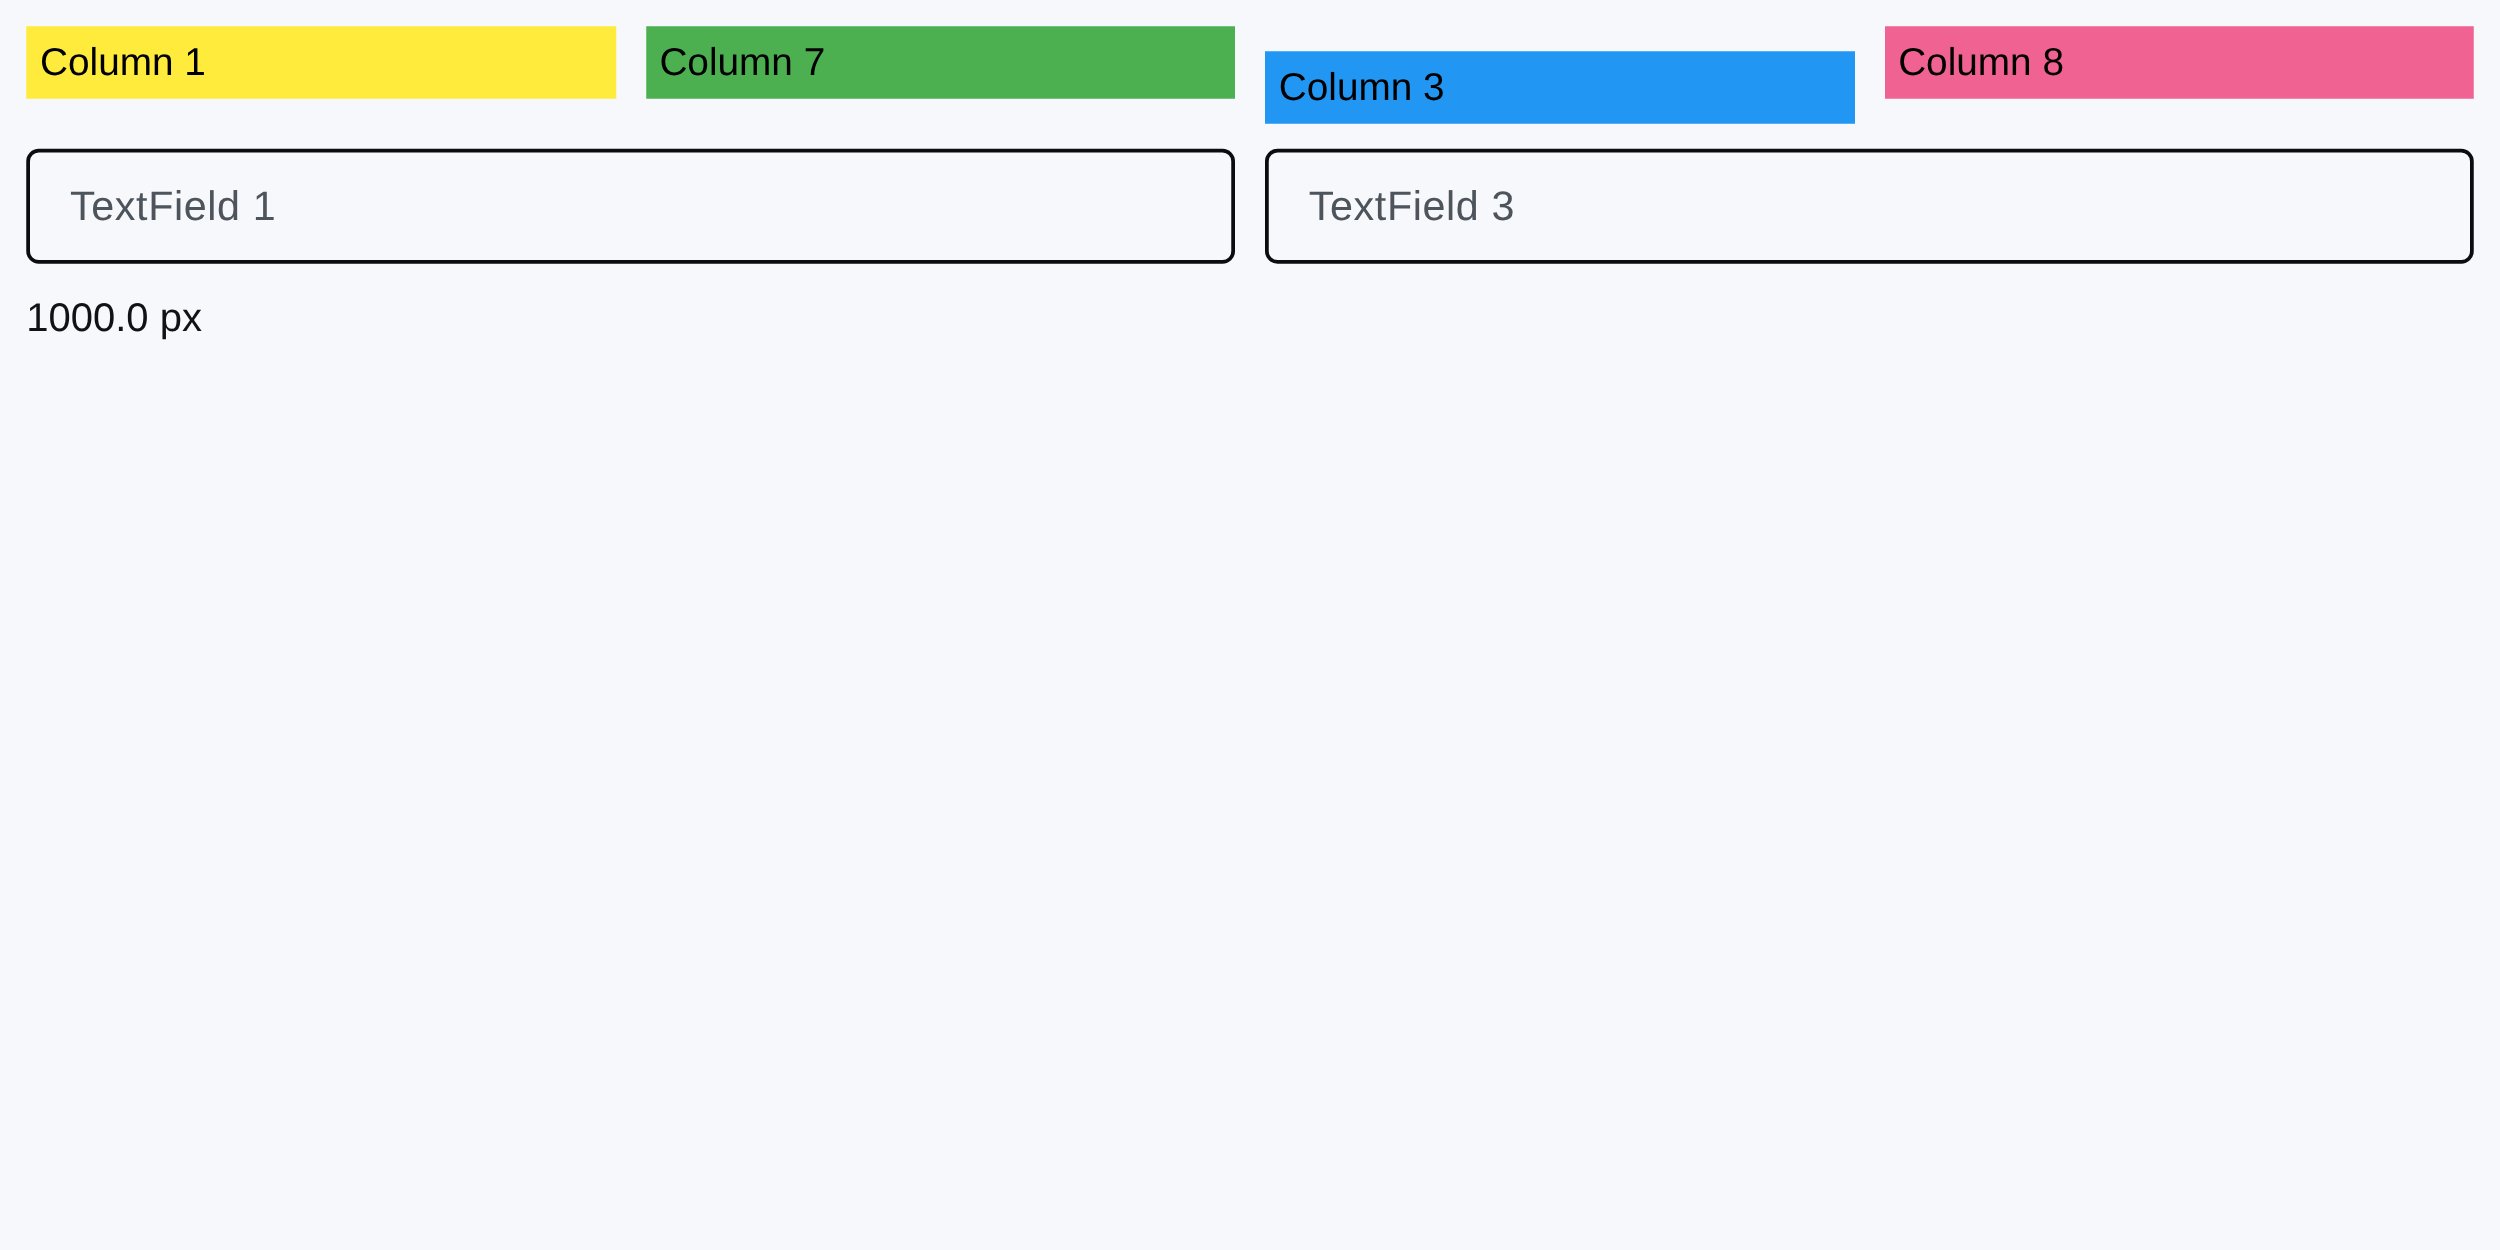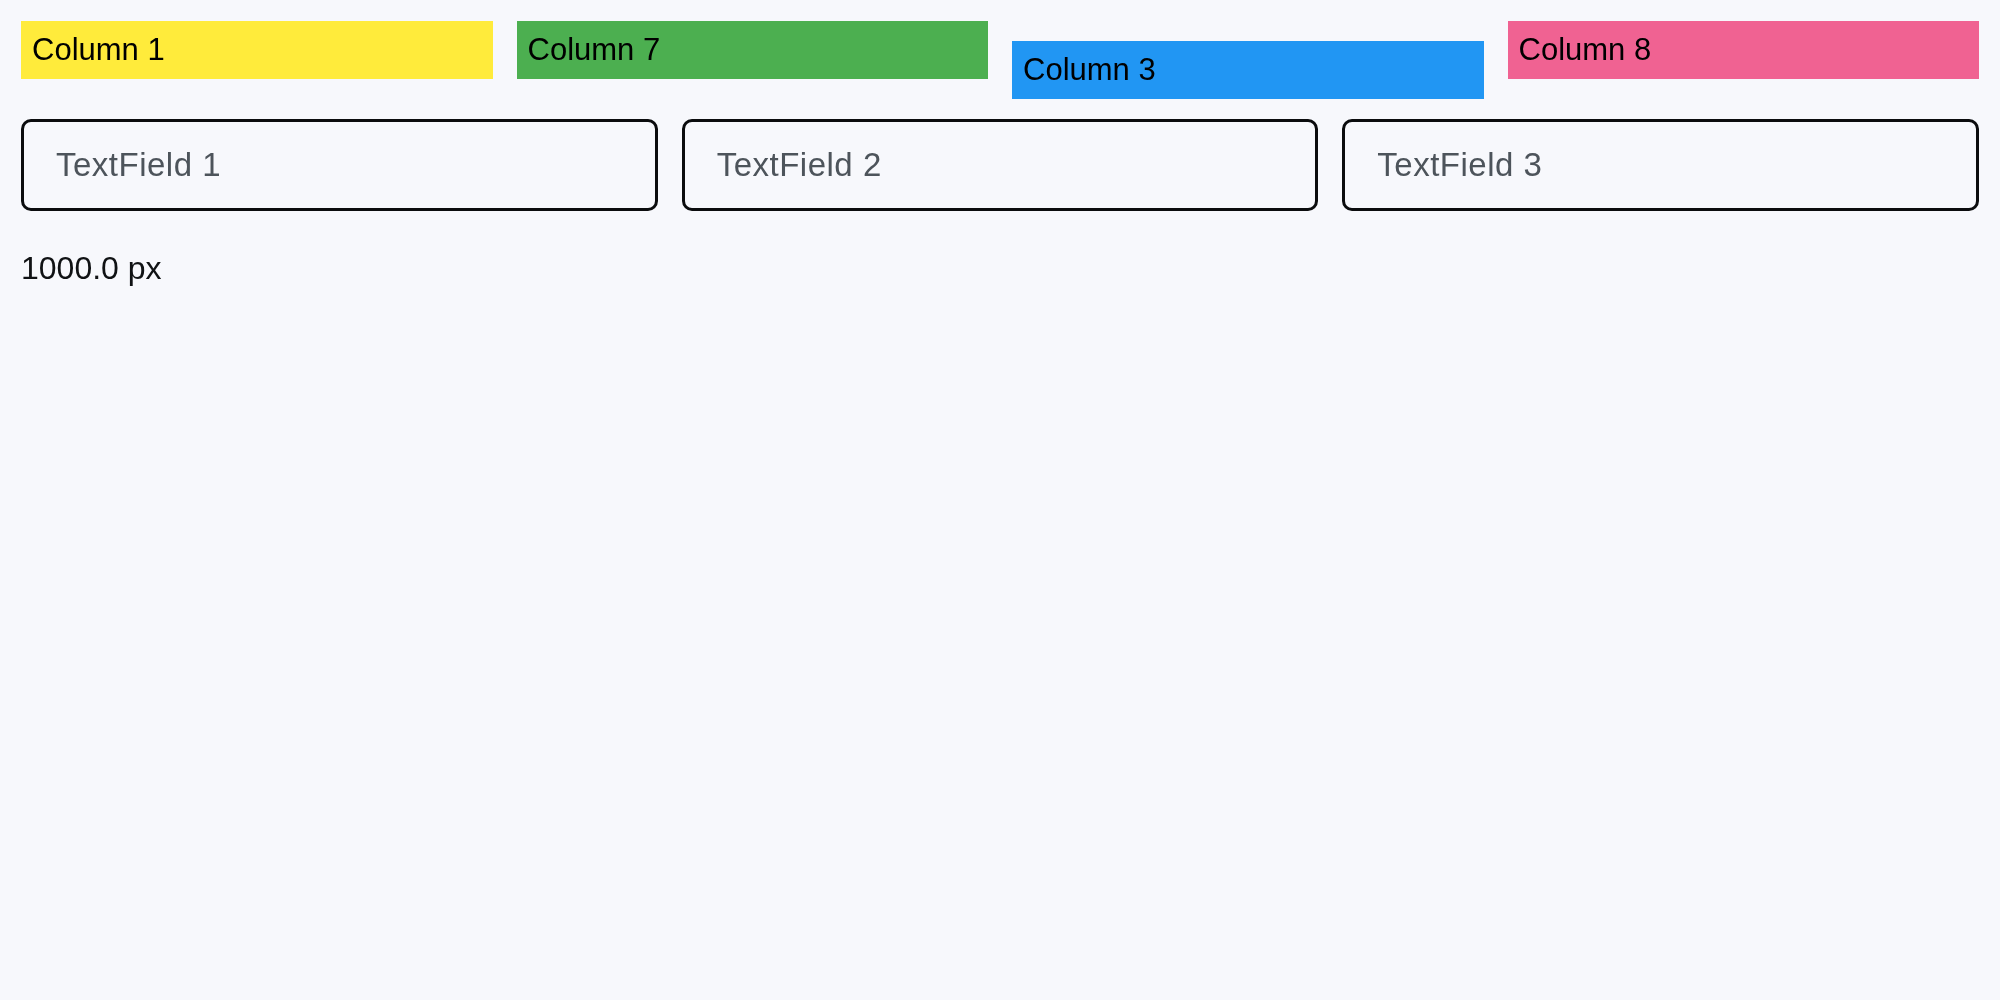--- a/index.html
+++ b/index.html
@@ -33,21 +33,21 @@
     padding: 0 20px 0 32px;
     font-family: "Liberation Sans", sans-serif;
     font-size: 33px;
     letter-spacing: 0.5px;
     color: #2d3338;
     outline: none;
   }
   .text-field::placeholder { color: #4d545b; opacity: 1; }
 
   .size-label {
-    margin-top: 39px;
+    margin-top: 25px;
     font-size: 32px;
     color: #101214;
   }
 </style>
 </head>
 <body style="background-color: rgb(247, 248, 252);">
 
 <div class="stage">
 
   <div class="columns-row">
@@ -60,19 +60,18 @@
     <div class="column-block" style="background-color: rgb(33, 150, 243); margin-top: 20px;">
       <span class="column-label">Column 3</span>
     </div>
     <div class="column-block" style="background-color: rgb(240, 98, 146);">
       <span class="column-label">Column 8</span>
     </div>
   </div>
 
   <div class="fields-row">
     <input type="text" class="text-field" placeholder="TextField 1" style="">
-    <input type="text" class="text-field" placeholder="TextField 2" style="">
     <input type="text" class="text-field" placeholder="TextField 3" style="">
   </div>
 
   <div class="size-label">1000.0 px</div>
 
 </div>
 
 </body></html>

